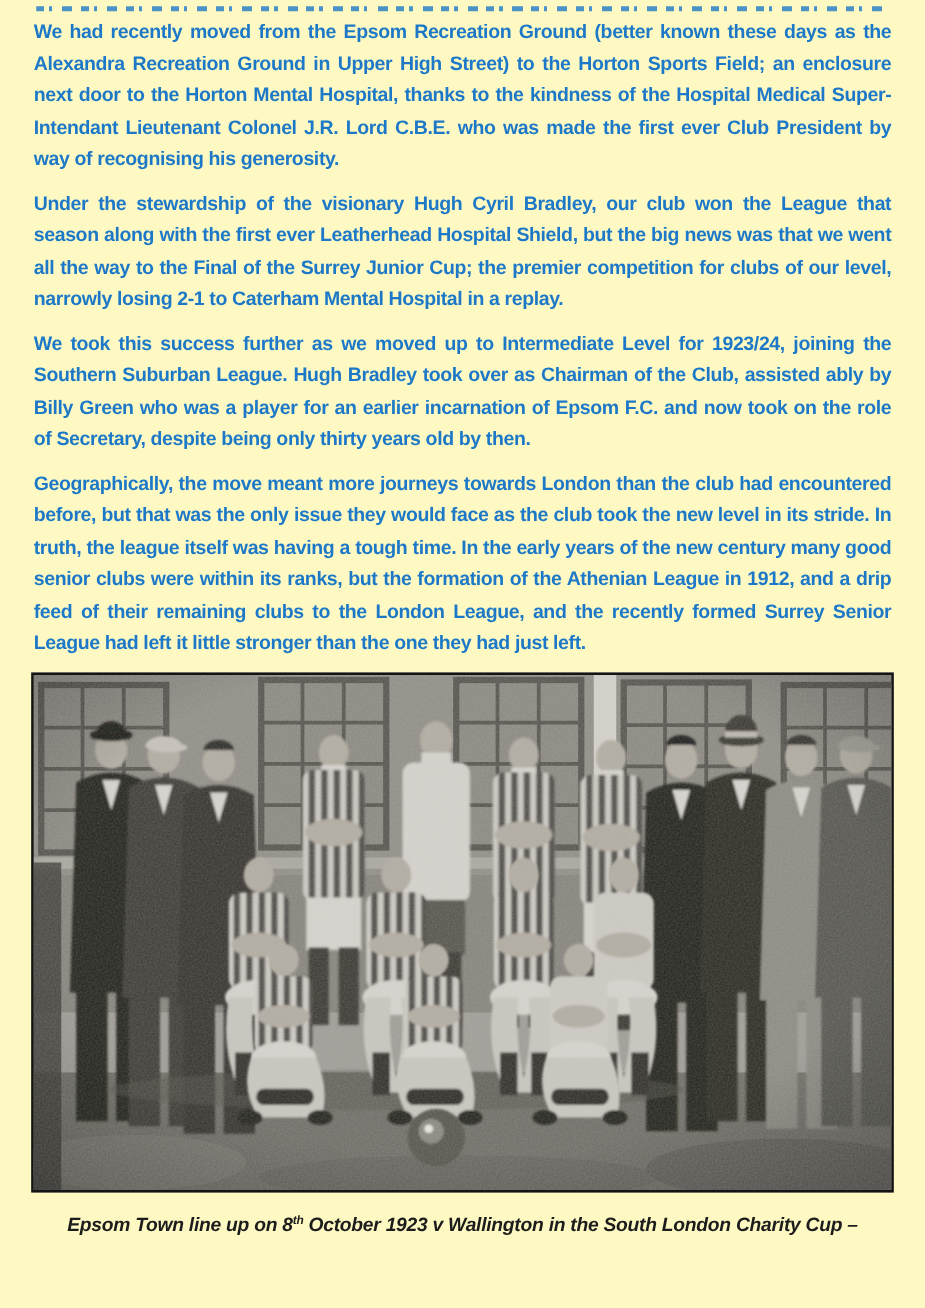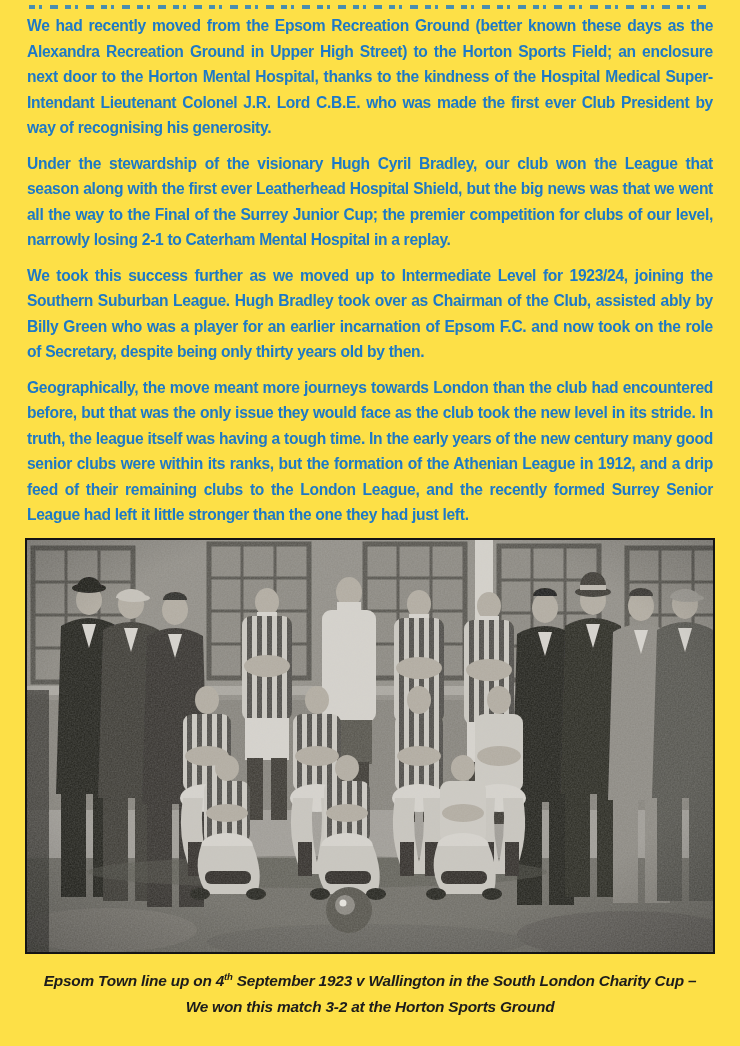--- a/index.html
+++ b/index.html
@@ -5,21 +5,21 @@
   html,body{margin:0;padding:0;}
   body{
     width:740px;height:1046px;background:#ffffff;
     font-family:"Liberation Sans",sans-serif;
     overflow:hidden;
   }
   .page{
     box-sizing:border-box;
     width:740px;height:1046px;
     padding:5px 27px 10px 27px;
-    background:#fde047;
+    background:#fef9c3;
   }
   
   .top-sliver{
     height:4px;margin:0 2px 4px 2px;
     background:repeating-linear-gradient(90deg,
       #1d79c7 0 6px, transparent 6px 10px,
       #1d79c7 10px 13px, transparent 13px 21px,
       #1d79c7 21px 29px, transparent 29px 36px);
     opacity:.8;
   }
@@ -242,17 +242,16 @@
         <circle cx="318" cy="365" r="10" fill="#8a8780"></circle>
         <circle cx="316" cy="363" r="3.5" fill="#e8e6e0"></circle>
       </g>
 
       <rect x="0" y="0" width="686" height="412" fill="url(#vig)"></rect>
       <rect x="0" y="0" width="686" height="412" filter="url(#grain)" opacity="0.45"></rect>
     </svg>
   </div>
 
   <div class="caption">
-    <div><span>Epsom Town line up on 4</span><sup>th</sup><span> September 1923 v Wallington in the South London Charity Cup –</span></div>
-    <div>We won this match 3-2 at the Horton Sports Ground</div>
+    <div><span>Epsom Town line up on 8</span><sup>th</sup><span> October 1923 v Wallington in the South London Charity Cup –</span></div>
   </div>
 
 </div>
 
 </body></html>

